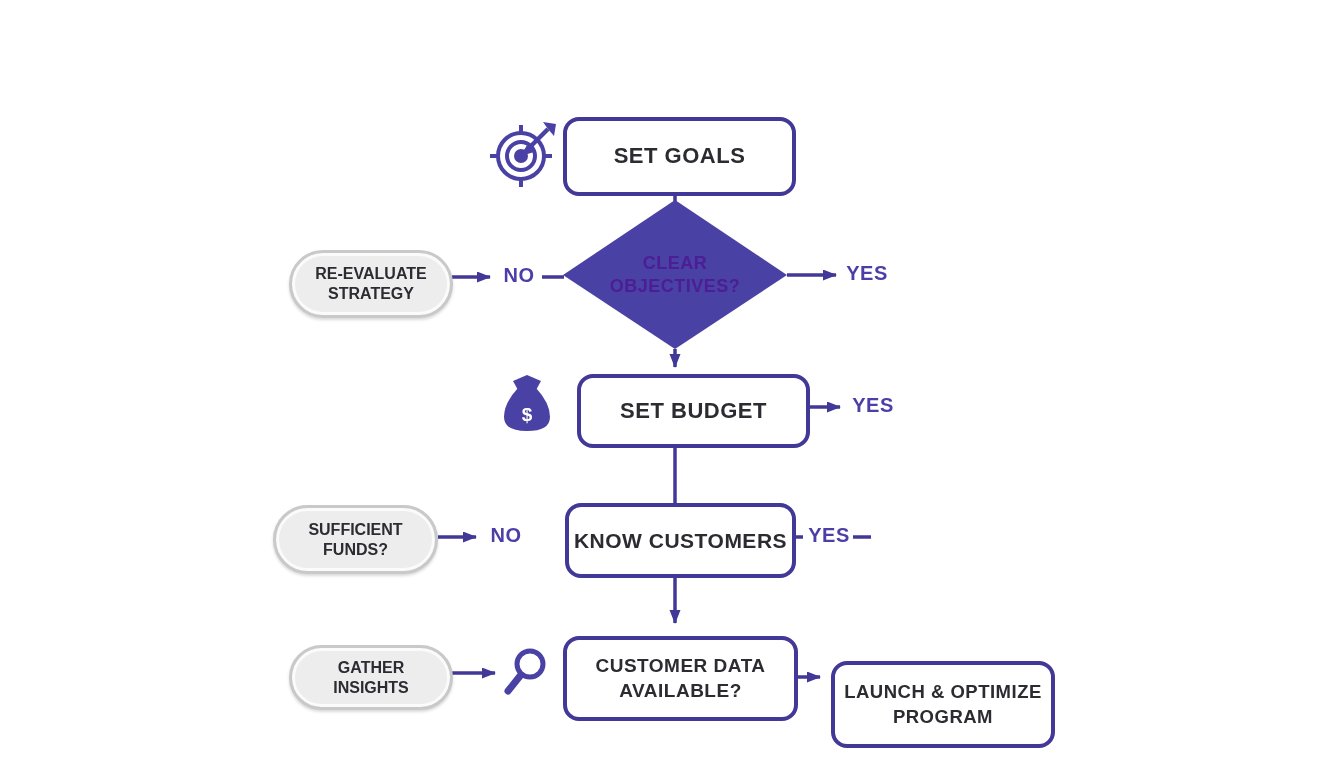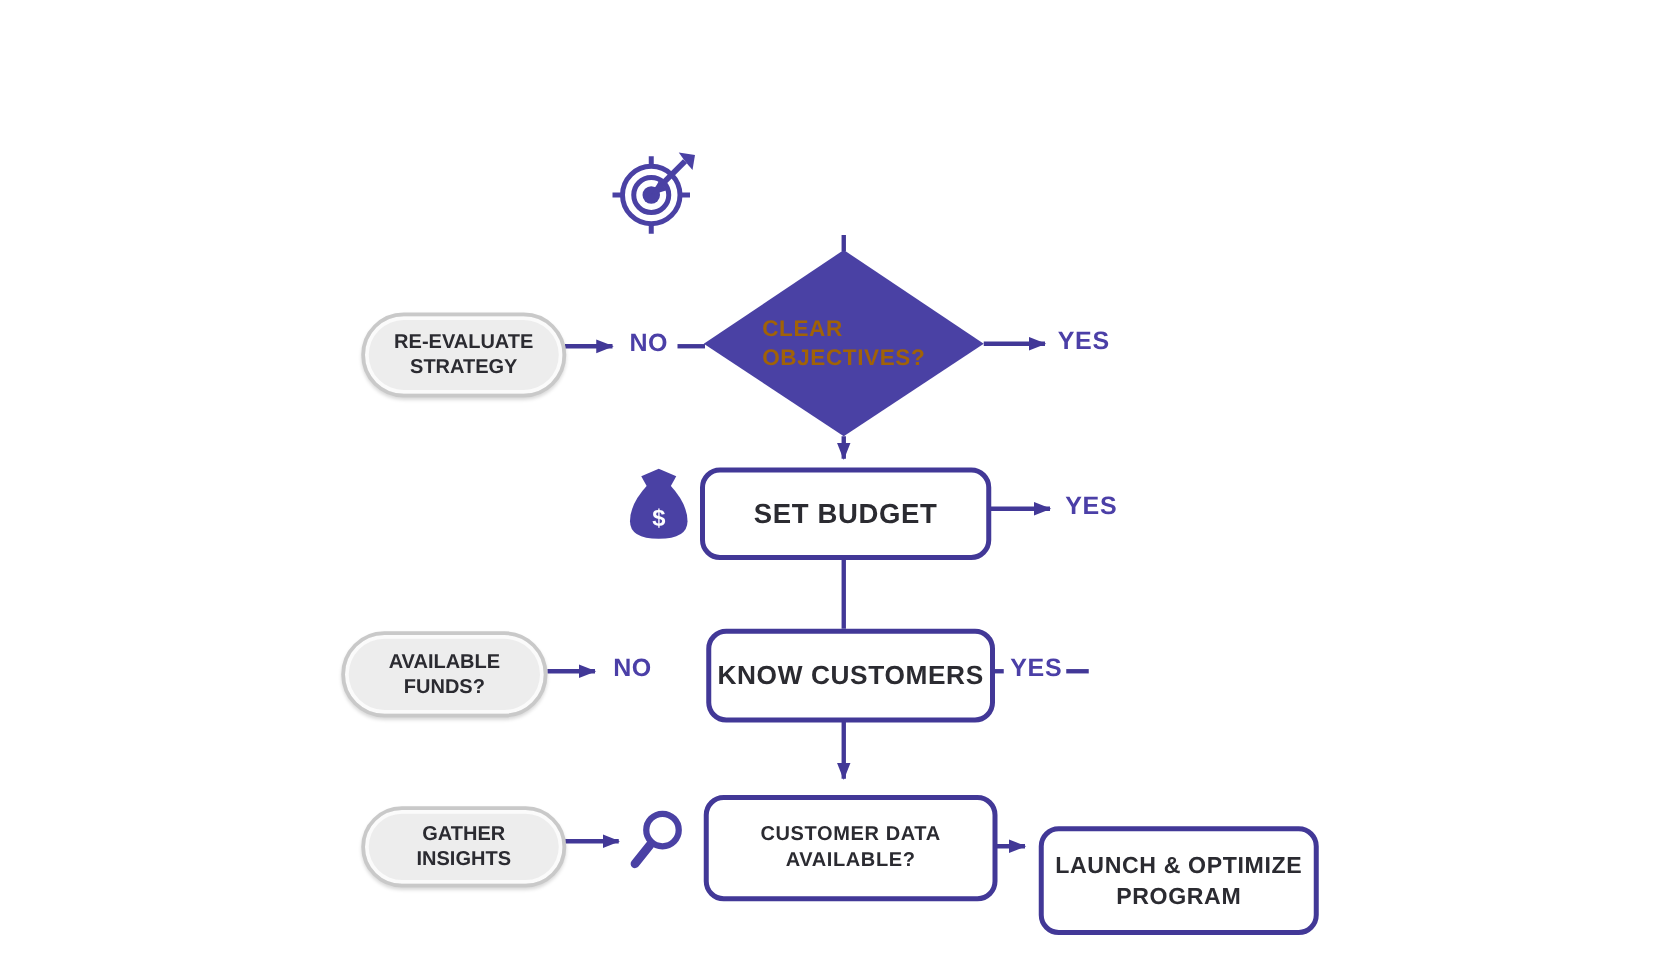--- a/index.html
+++ b/index.html
@@ -37,22 +37,22 @@
   .pill{
     position:absolute;display:flex;align-items:center;justify-content:center;
     background:var(--pill-fill);border:3px solid var(--pill-border);
     border-radius:999px;color:var(--node-text);font-weight:800;
     text-align:center;white-space:pre-line;line-height:1.25;font-size:16px;
     box-shadow:inset 0 0 0 3px #fbfbfb, 0 2px 3px rgba(0,0,0,0.15);z-index:2;
   }
   .diamond-label{
     position:absolute;left:575px;top:212px;width:200px;height:126px;
     display:flex;align-items:center;justify-content:center;
-    color:#a16207;font-weight:800;font-size:18px;letter-spacing:0.5px;
-    text-align:left;white-space:pre-line;line-height:1.3;z-index:2;
+    color:#4c1d95;font-weight:800;font-size:18px;letter-spacing:0.5px;
+    text-align:center;white-space:pre-line;line-height:1.3;z-index:2;
   }
   .edge-label{
     position:absolute;color:var(--label-color);font-weight:800;
     font-size:20px;text-align:center;letter-spacing:0.5px;z-index:2;
   }
 </style>
 </head>
 <body>
 
 <div class="canvas">
@@ -99,38 +99,39 @@
       <path class="icon-fill" d="M518,388 Q504,403 504,417 Q504,431 527,431 Q550,431 550,417 Q550,403 536,388 Z"></path>
       <text x="527" y="421" text-anchor="middle" font-size="19" font-weight="bold" fill="#ffffff" font-family="Liberation Sans, sans-serif">$</text>
     </g>
 
     <g>
       <circle class="icon-stroke" cx="530" cy="664" r="13" stroke-width="5"></circle>
       <line class="icon-stroke" x1="520" y1="676" x2="508" y2="691" stroke-width="7" stroke-linecap="round"></line>
     </g>
   </svg>
 
+  <div class="node-box" style="left:563px;top:117px;width:225px;height:71px;font-size:22px;">SET GOALS</div>
 
   <div class="diamond-label">CLEAR
 OBJECTIVES?</div>
 
-  <div class="node-box" style="left:560px;top:374px;width:225px;height:66px;font-size:22px;">SET BUDGET</div>
+  <div class="node-box" style="left:577px;top:374px;width:225px;height:66px;font-size:22px;">SET BUDGET</div>
 
   <div class="node-box" style="left:565px;top:503px;width:223px;height:67px;font-size:21px;">KNOW CUSTOMERS</div>
 
-  <div class="node-box" style="left:563px;top:636px;width:227px;height:77px;font-size:16px;">CUSTOMER DATA
+  <div class="node-box" style="left:563px;top:636px;width:227px;height:77px;font-size:19px;">CUSTOMER DATA
 AVAILABLE?</div>
 
   <div class="node-box" style="left:831px;top:661px;width:216px;height:79px;font-size:18.5px;">LAUNCH &amp; OPTIMIZE
 PROGRAM</div>
 
   <div class="pill" style="left:289px;top:250px;width:158px;height:62px;">RE-EVALUATE
 STRATEGY</div>
 
-  <div class="pill" style="left:273px;top:505px;width:159px;height:63px;">AVAILABLE
+  <div class="pill" style="left:273px;top:505px;width:159px;height:63px;">SUFFICIENT
 FUNDS?</div>
 
 
   <div class="pill" style="left:289px;top:645px;width:158px;height:59px;">GATHER
 INSIGHTS</div>
 
   <div class="edge-label" style="left:497px;top:264px;width:44px;">NO</div>
   <div class="edge-label" style="left:843px;top:262px;width:48px;">YES</div>
   <div class="edge-label" style="left:849px;top:394px;width:48px;">YES</div>
   <div class="edge-label" style="left:484px;top:524px;width:44px;">NO</div>

